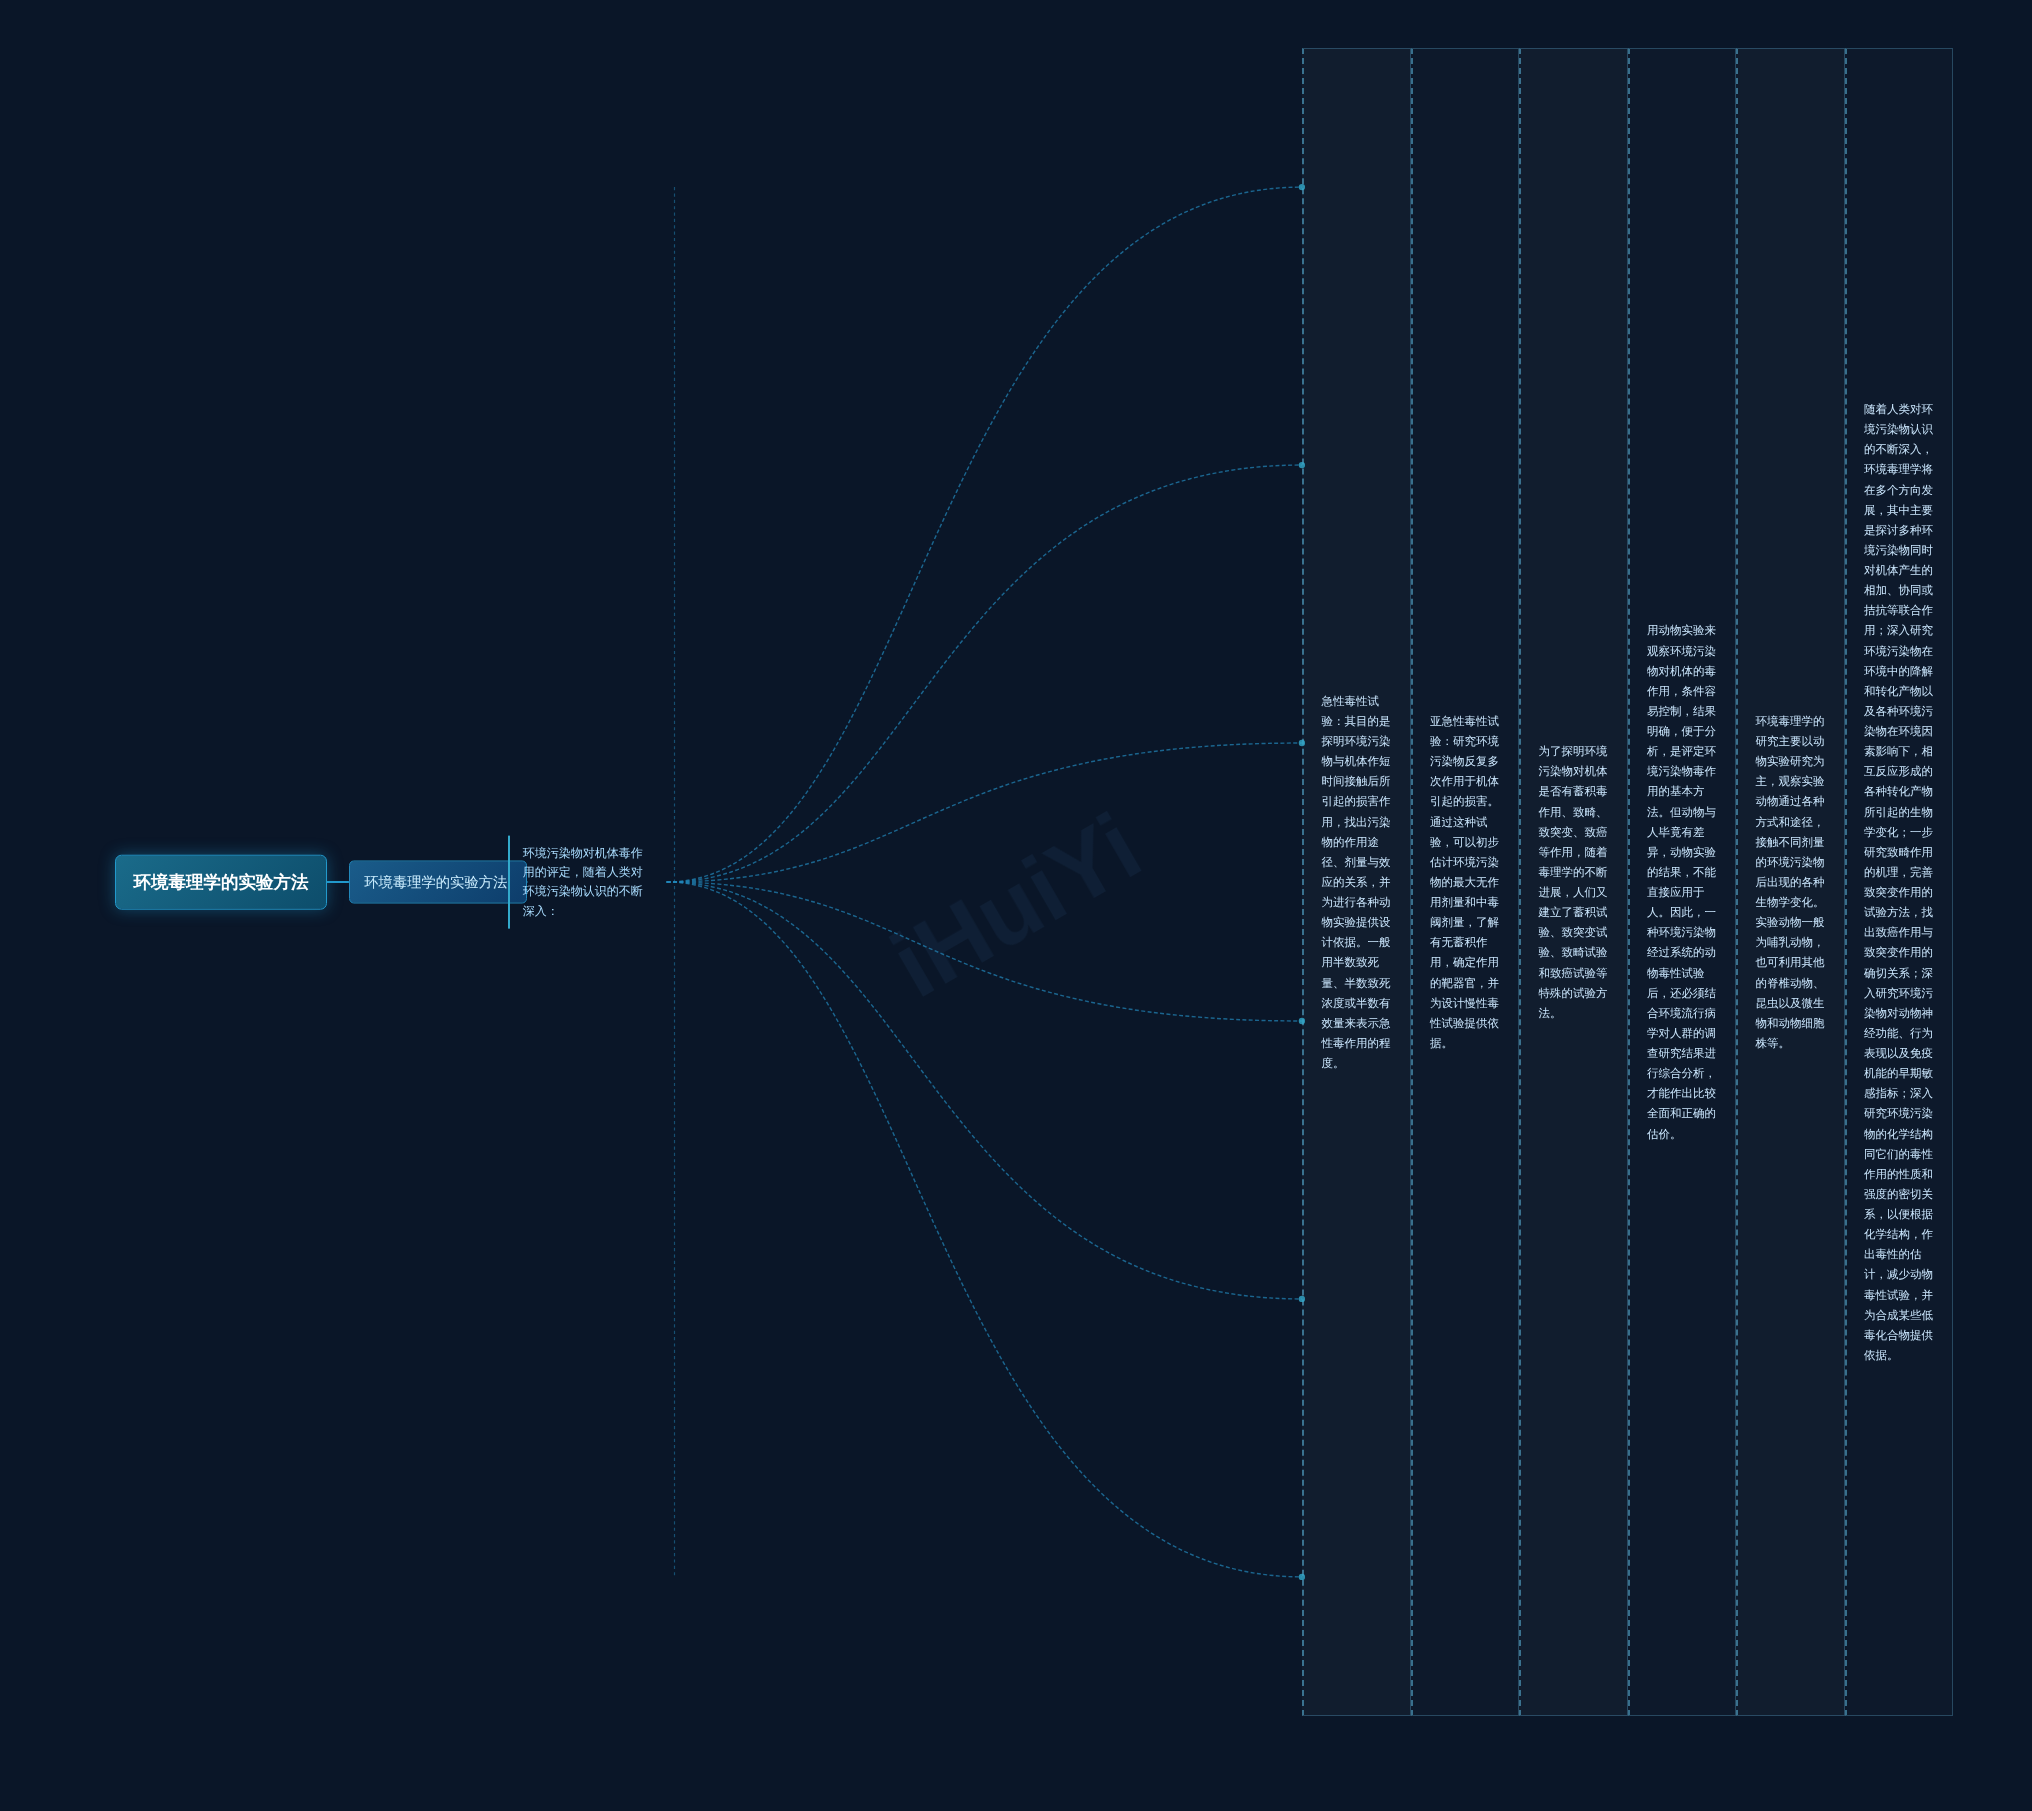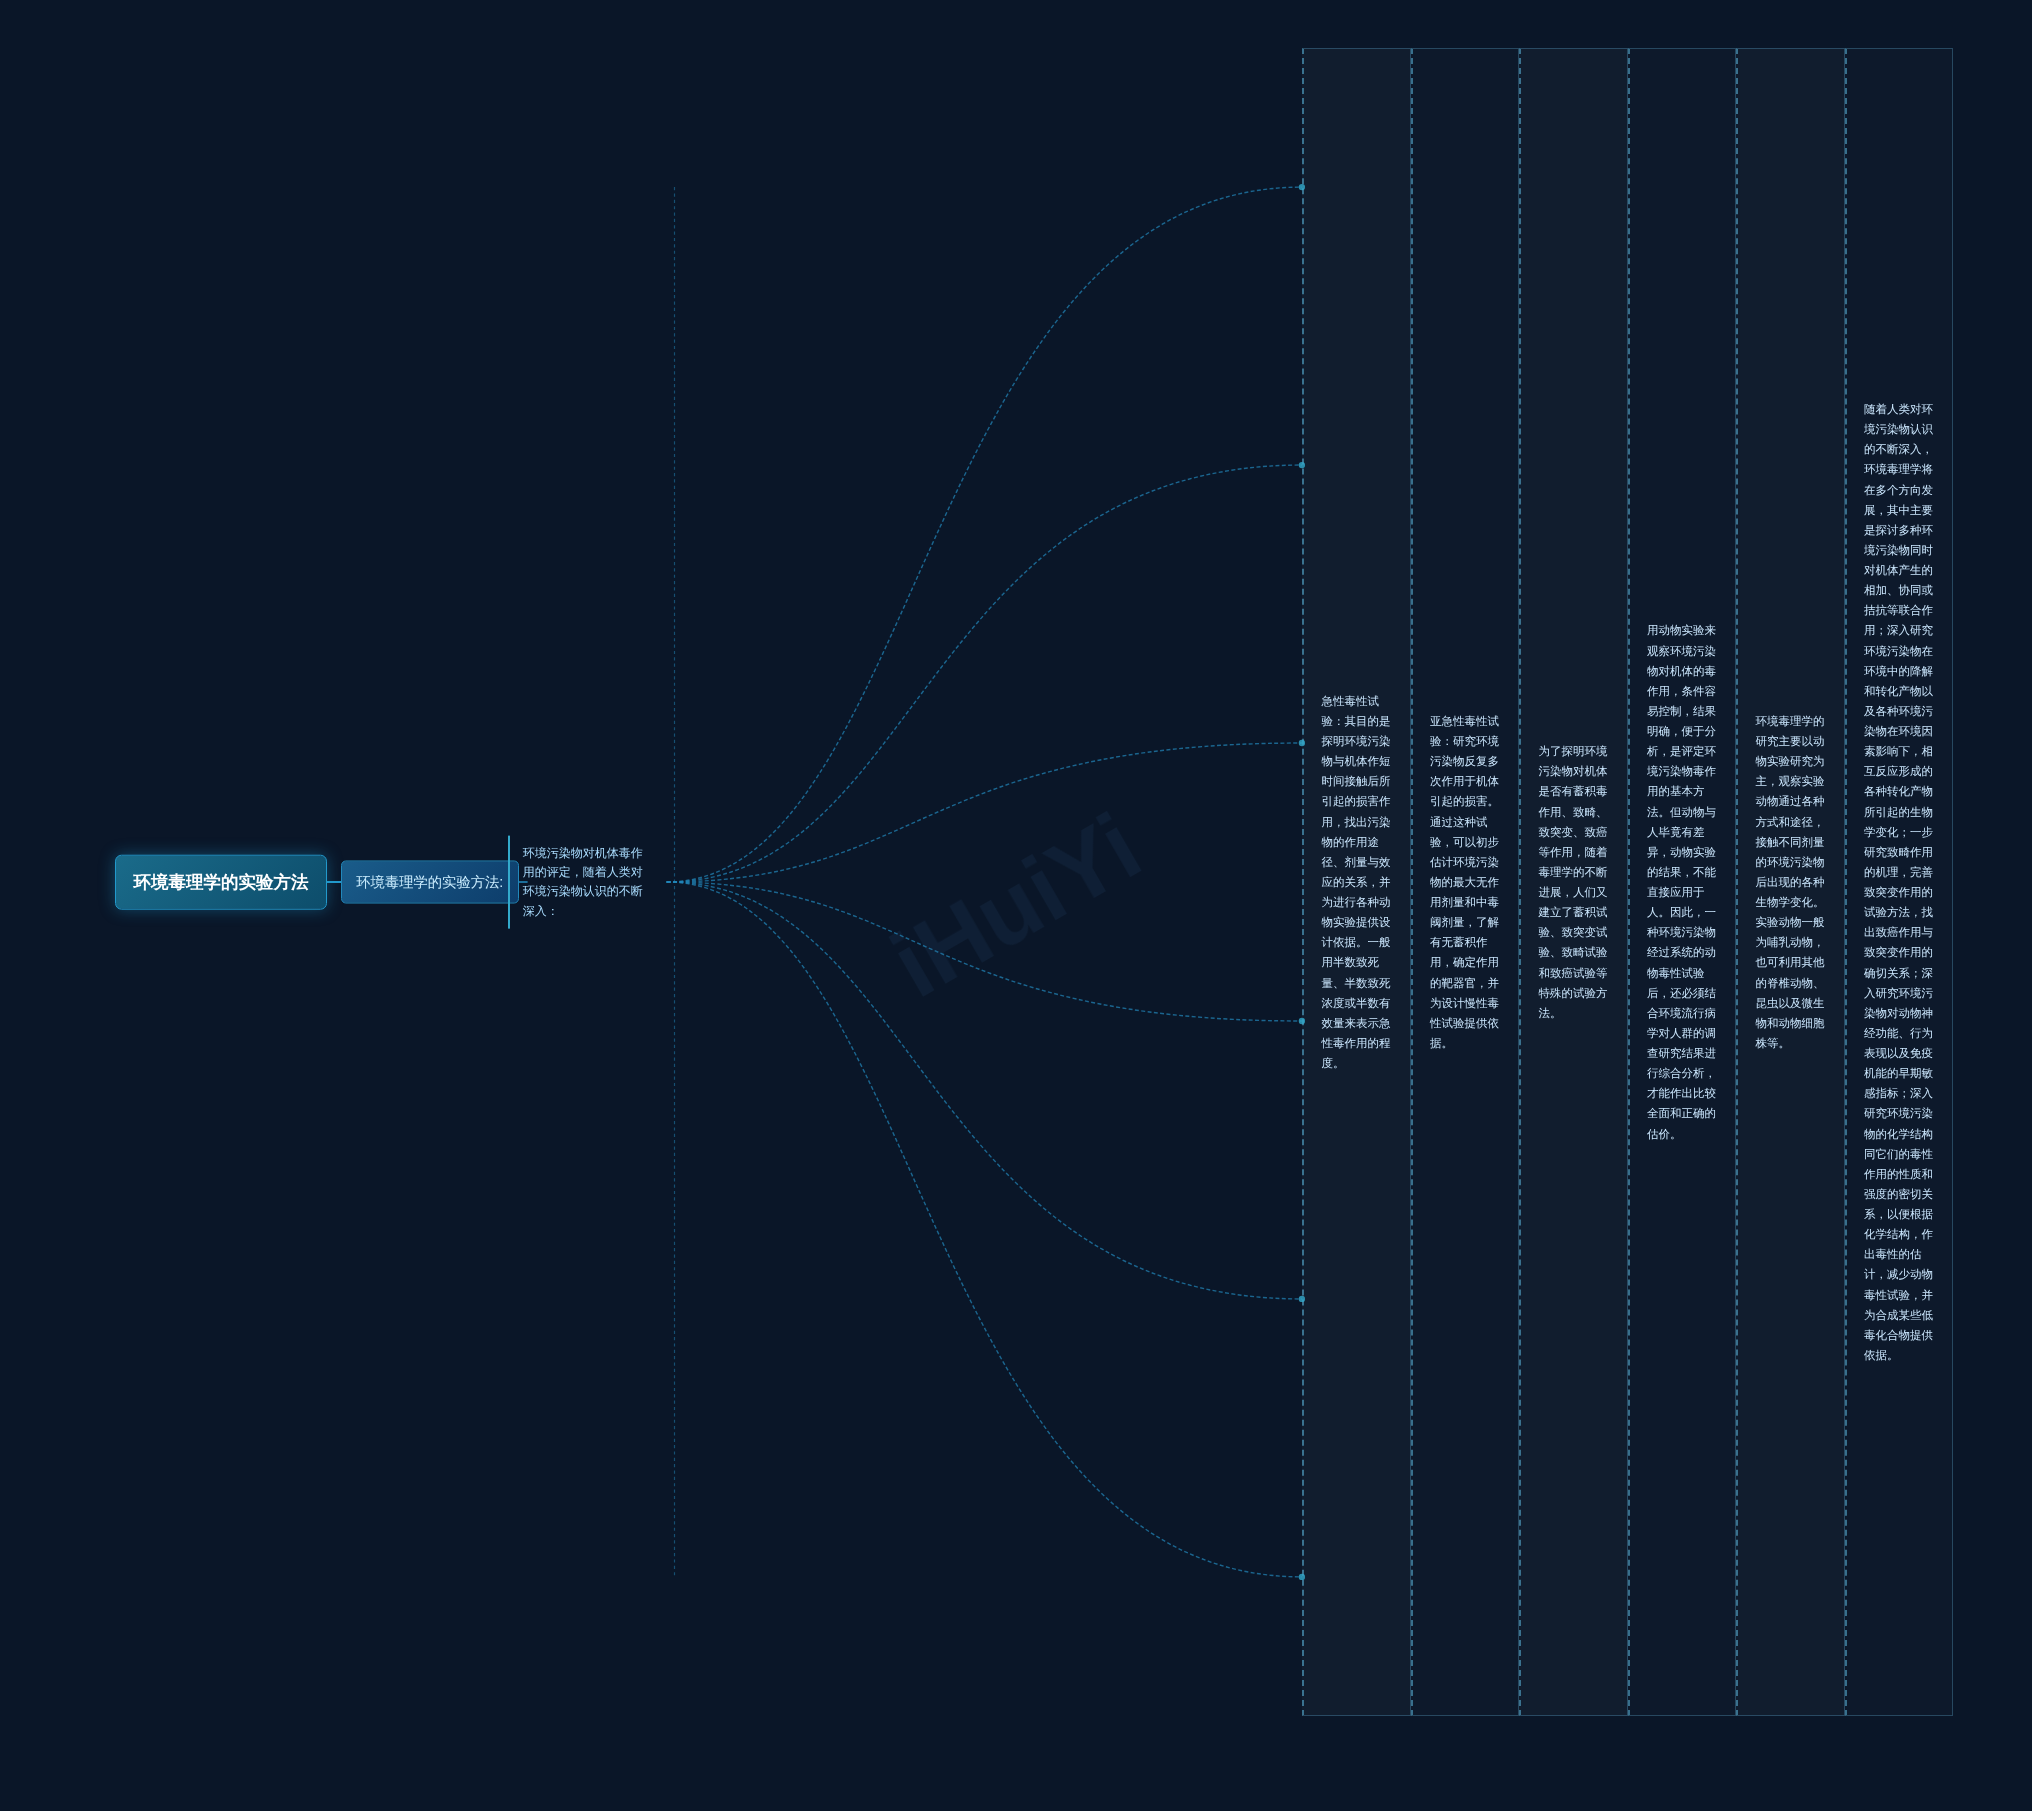--- a/index.html
+++ b/index.html
@@ -65,21 +65,21 @@
       color: #ffffff;
       white-space: nowrap;
       box-shadow: 0 0 16px rgba(30, 150, 200, 0.4);
       z-index: 10;
       margin-left: 20px;
     }
 
     
     .mid-node {
       position: absolute;
-      left: 278px;
+      left: 286px;
       top: 50%;
       transform: translateY(-50%);
       background: linear-gradient(135deg, #1a5c8a, #0d3d6b);
       border: 1.6px solid #2288bb;
       border-radius: 4.8px;
       padding: 11px 14.3px;
       font-size: 14.3px;
       color: #cceeff;
       white-space: nowrap;
       z-index: 10;

